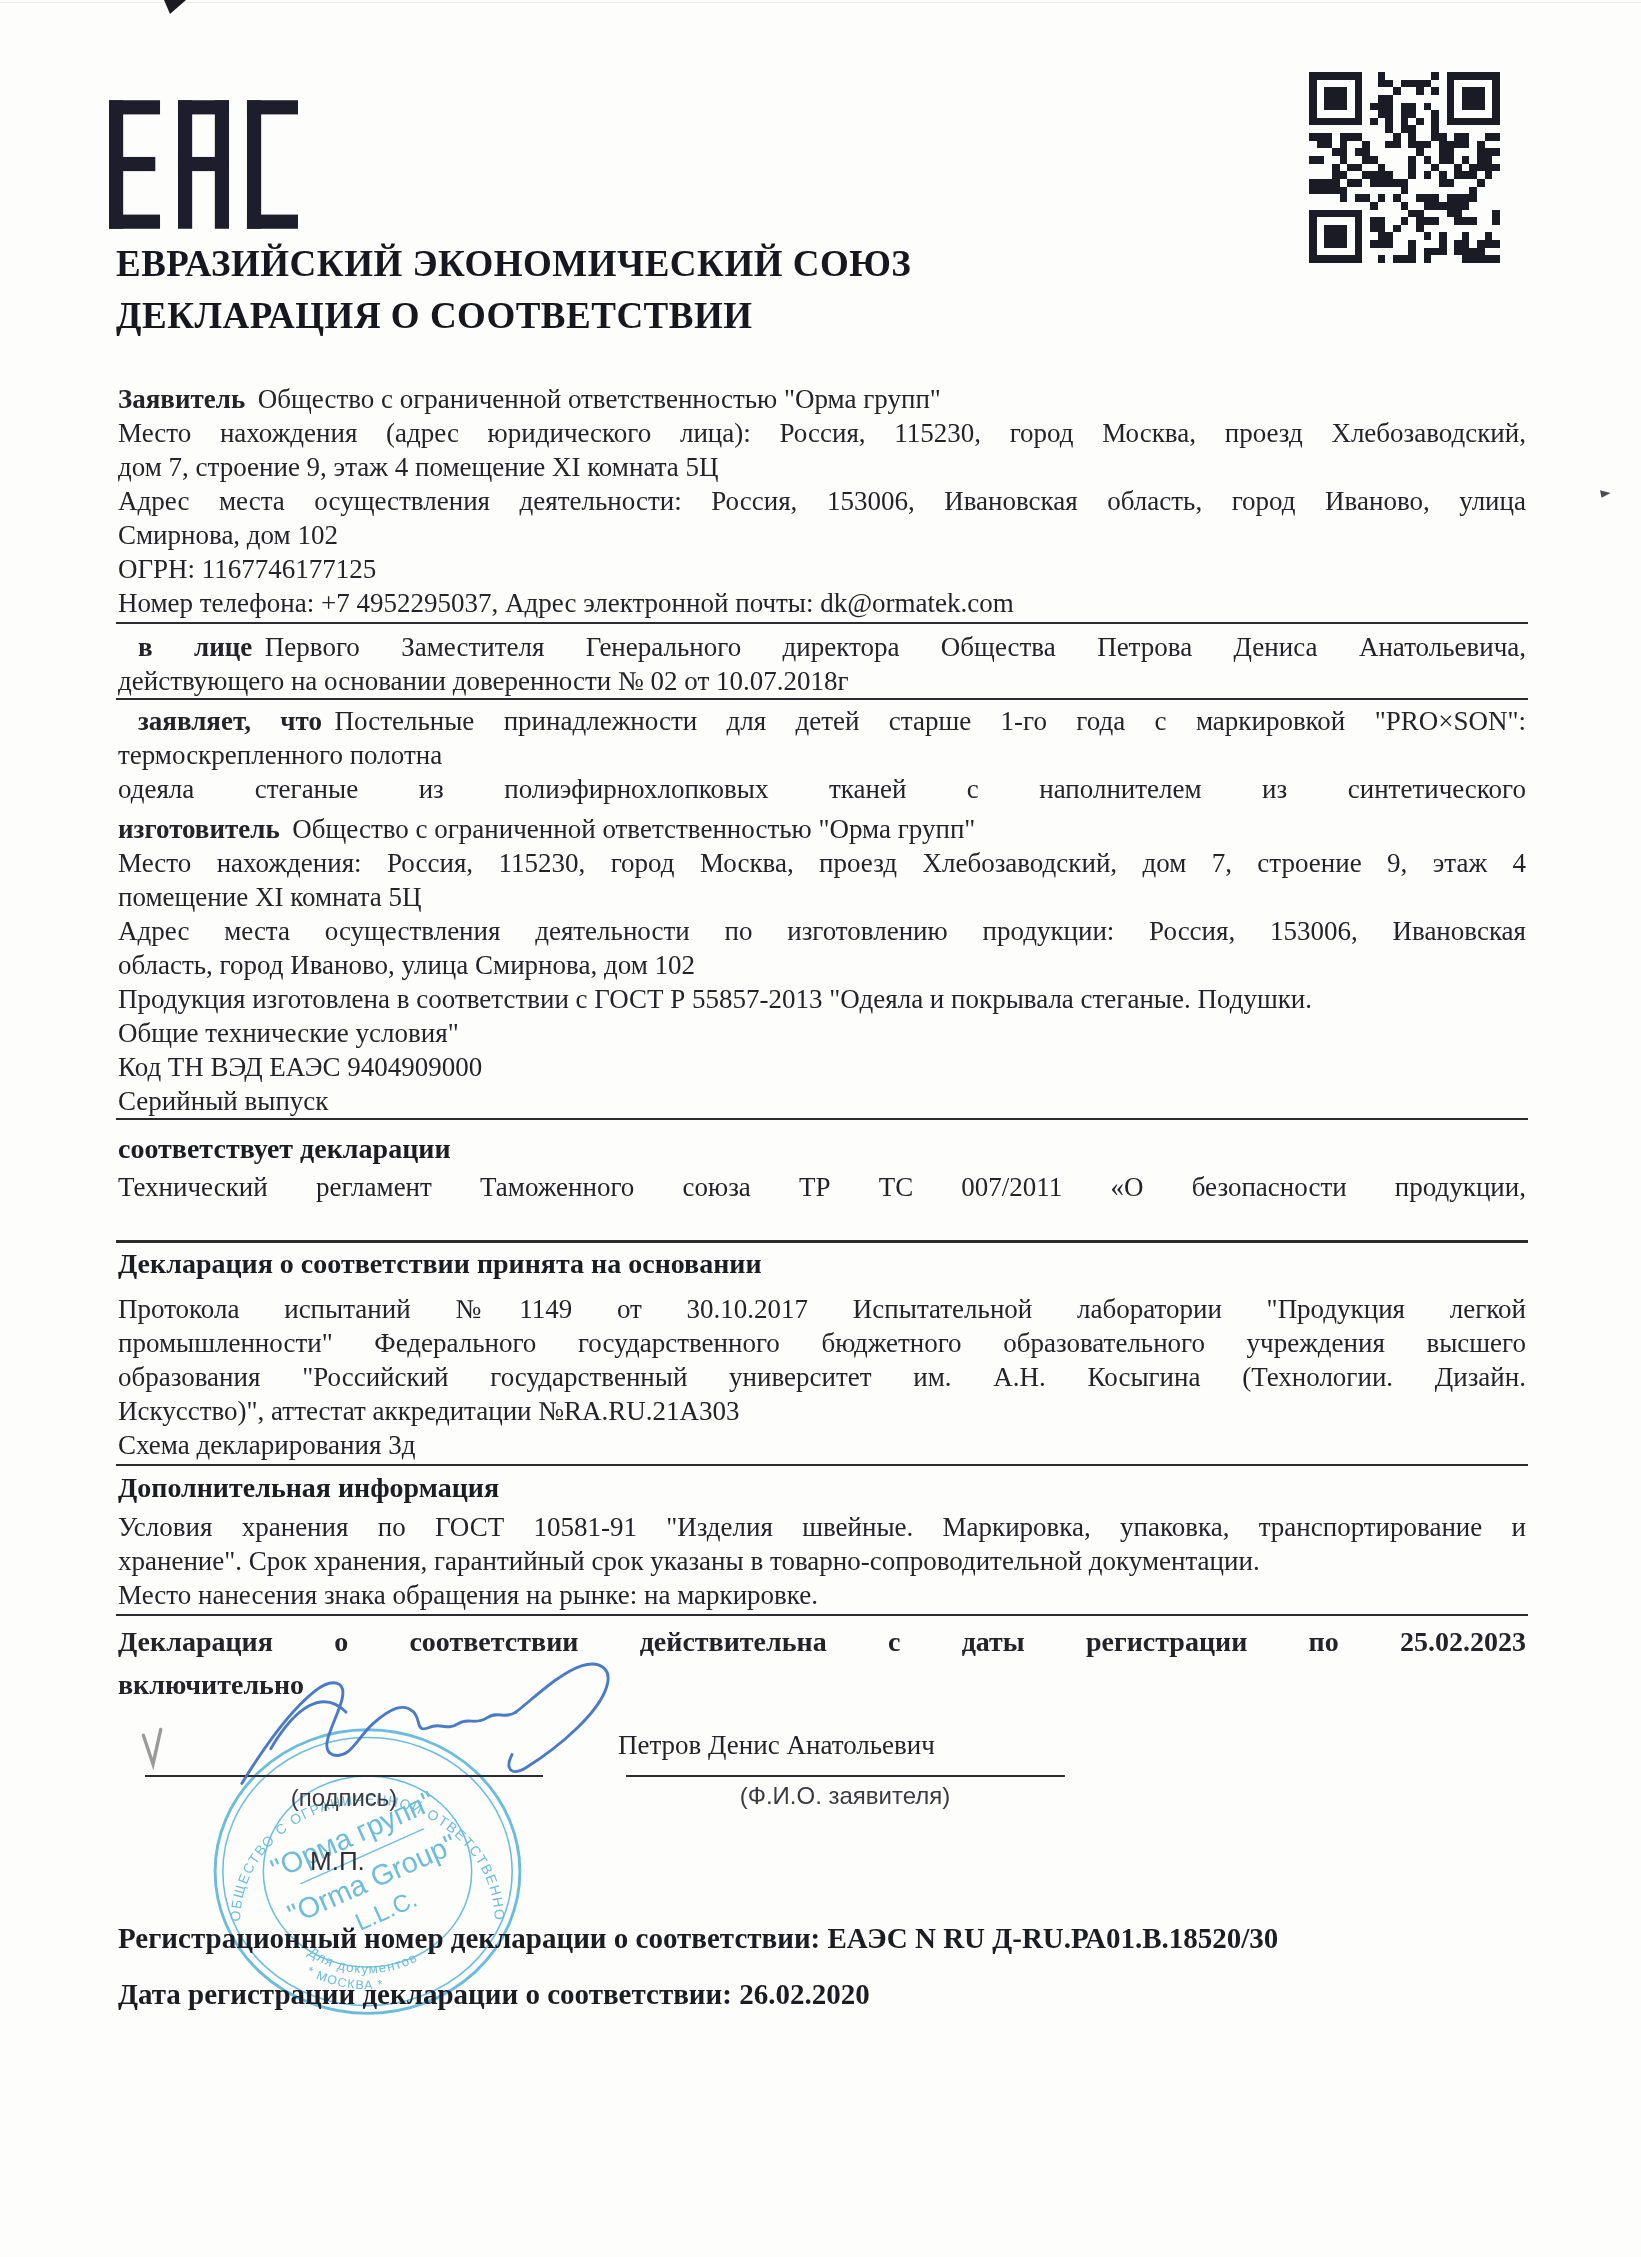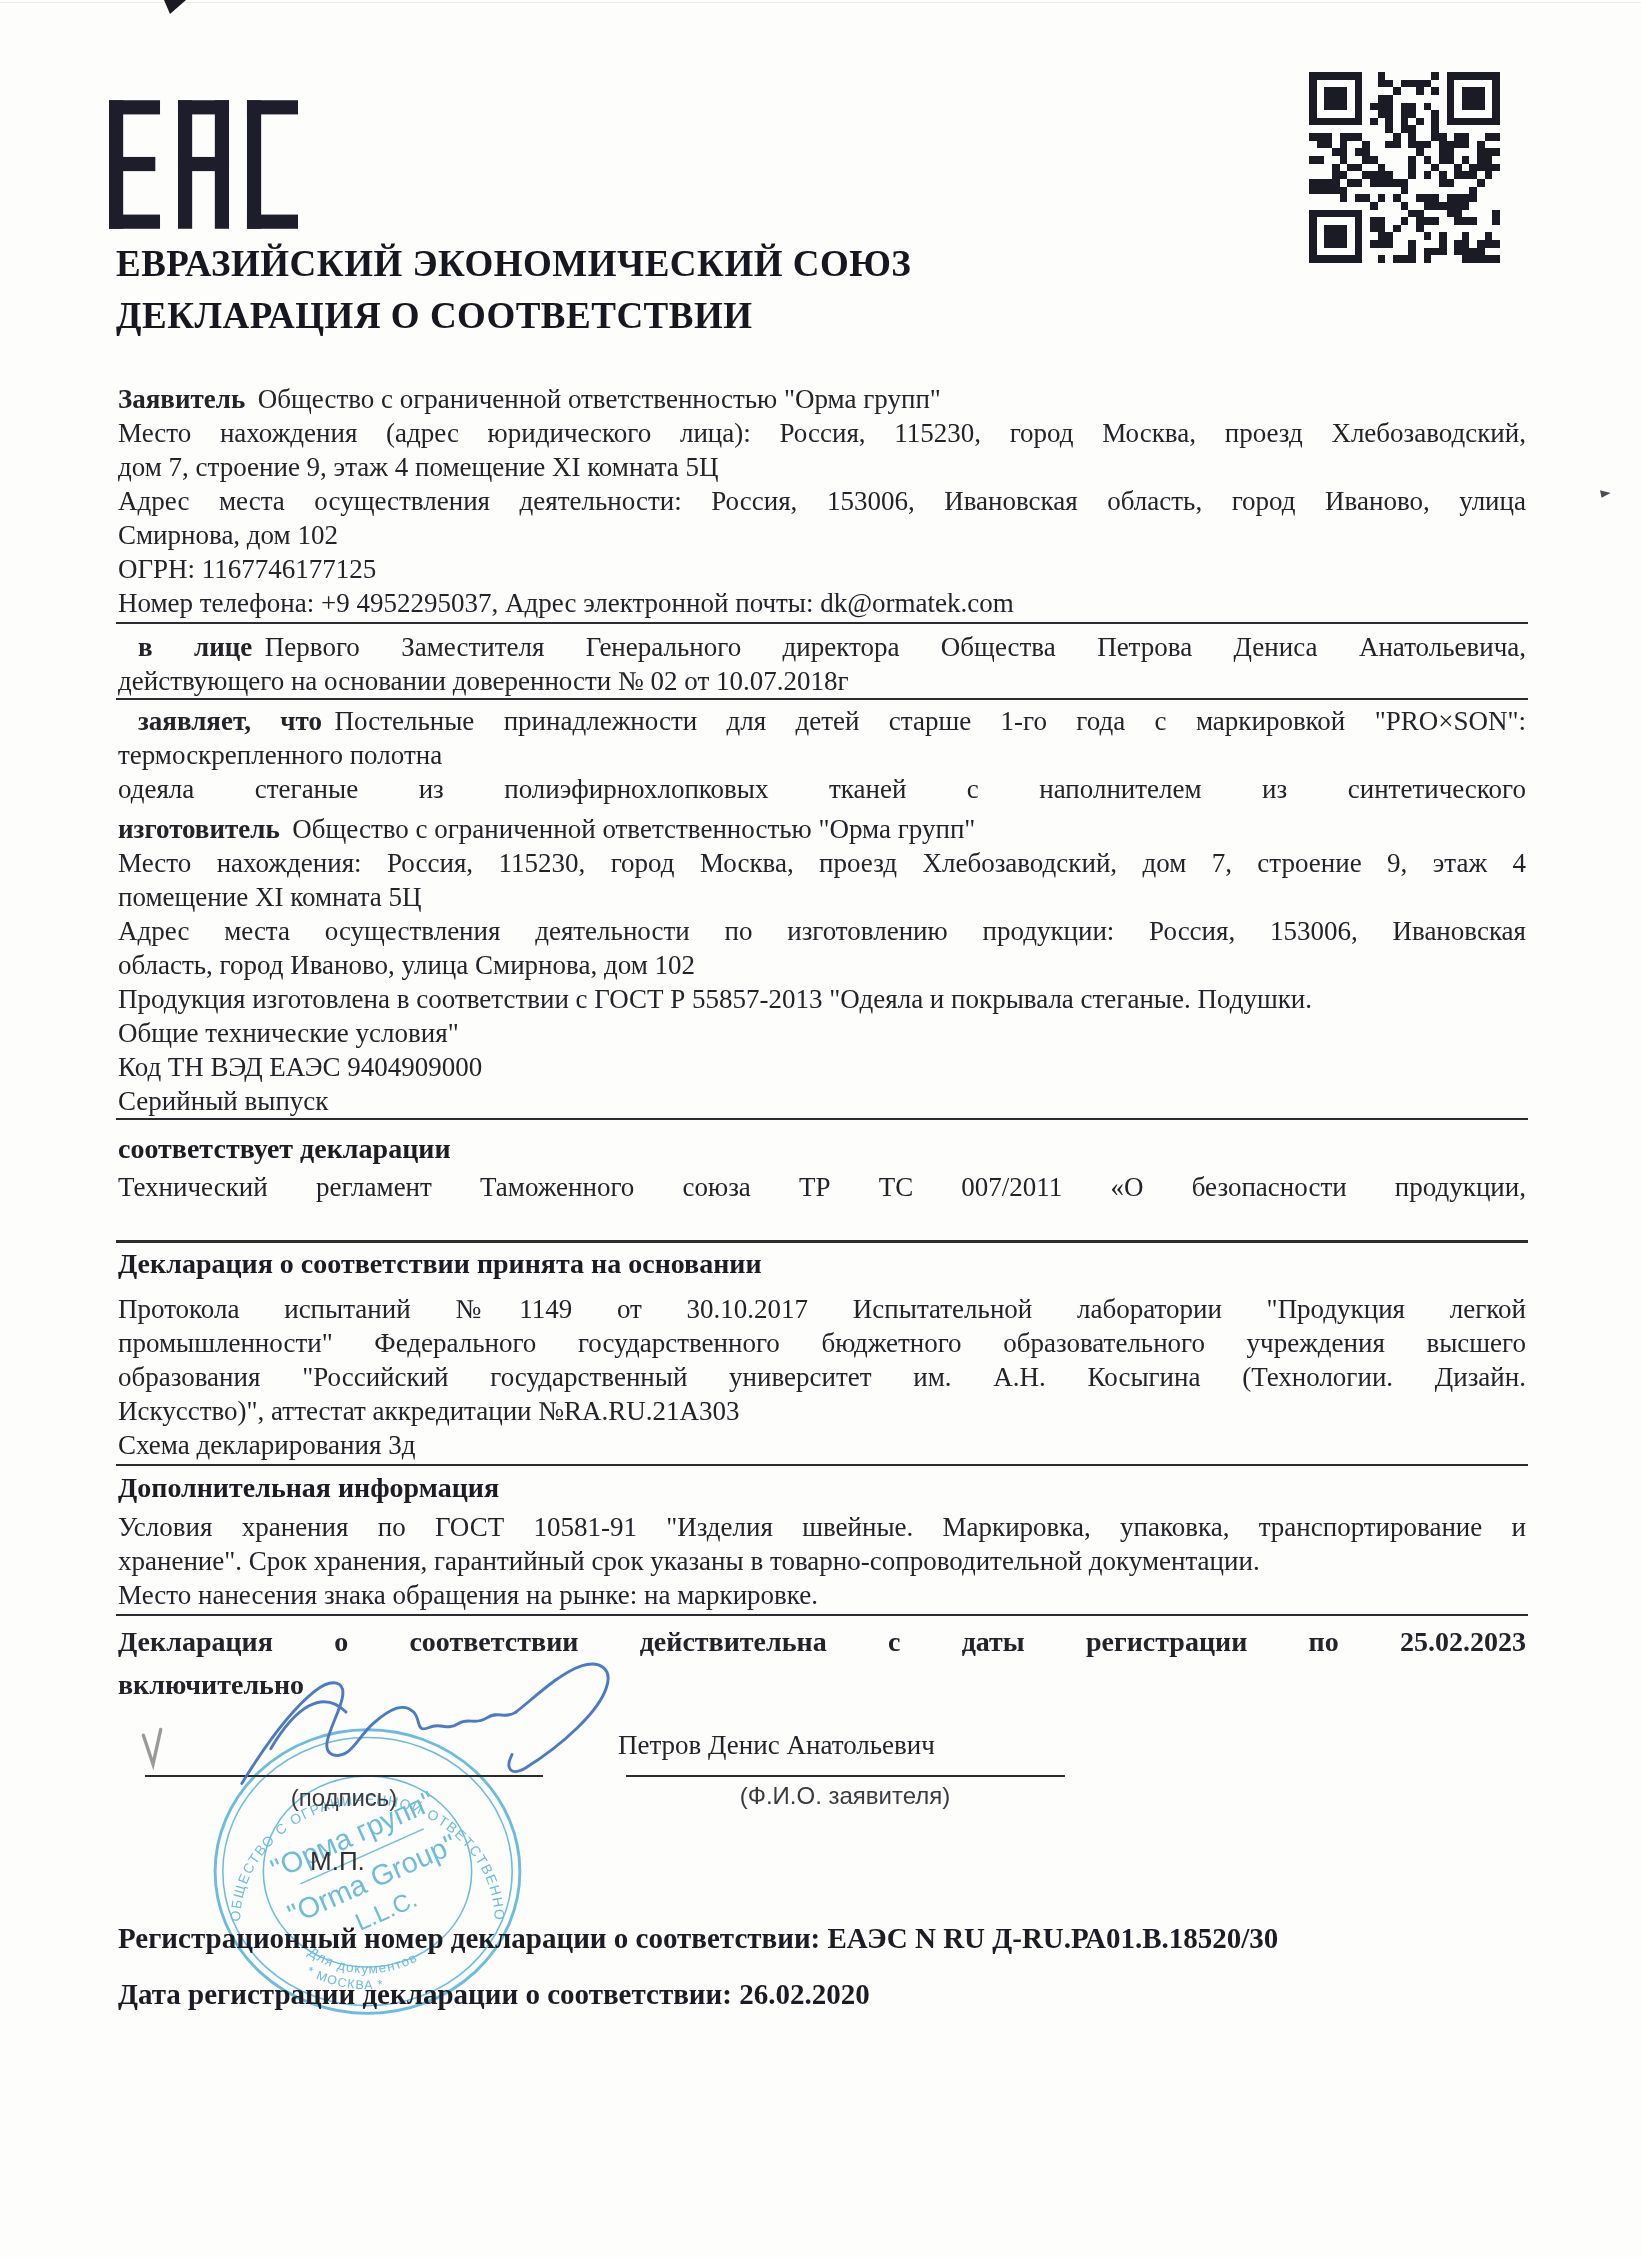--- a/index.html
+++ b/index.html
@@ -395,21 +395,21 @@
   <div class="sec" style="top:382px">
     <div class="lead">
       <span class="b">Заявитель</span><span>Общество с ограниченной ответственностью "Орма групп"</span>
     </div>
     <div>
         <div class="ln st">Место нахождения (адрес юридического лица): Россия, 115230, город Москва, проезд Хлебозаводский,</div>
         <div class="ln">дом 7, строение 9, этаж 4 помещение XI комната 5Ц</div>
         <div class="ln st">Адрес места осуществления деятельности: Россия, 153006, Ивановская область, город Иваново, улица</div>
         <div class="ln">Смирнова, дом 102</div>
         <div class="ln">ОГРН: 1167746177125</div>
-        <div class="ln">Номер телефона: +9 4952295037, Адрес электронной почты: dk@ormatek.com</div>
+        <div class="ln">Номер телефона: +7 4952295037, Адрес электронной почты: dk@ormatek.com</div>
       </div>
   </div>
   <div class="rule" style="top:622px"></div>
 
   <div class="sec" style="top:630px">
     <div class="lead st">
       <span class="b">в лице</span><span>Первого Заместителя Генерального директора Общества Петрова Дениса Анатольевича,</span>
     </div>
     <div>
         <div class="ln">действующего на основании доверенности № 02 от 10.07.2018г</div>

